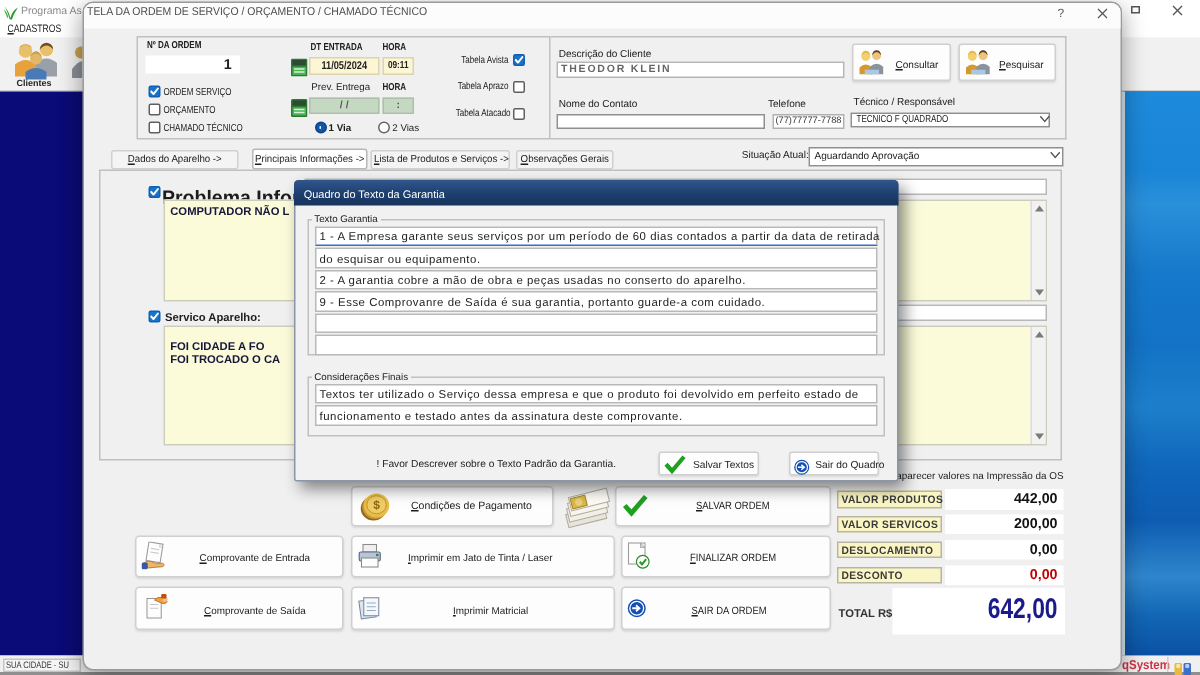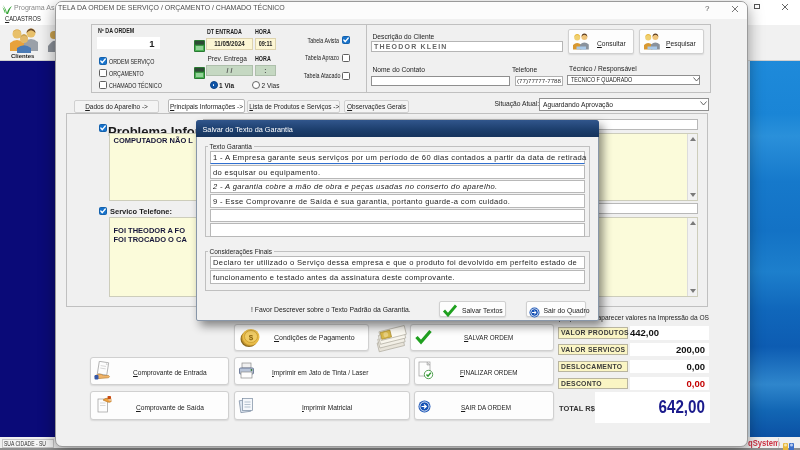--- a/index.html
+++ b/index.html
@@ -192,36 +192,36 @@
     <div class="abs" style="left:0;top:0;width:100%;height:100%;background:#f2f2f2;border-left:1px solid #dcdcdc;">
 <div style="position:absolute;left:2px;top:3px;width:0;height:0;border-left:3px solid transparent;border-right:3px solid transparent;border-bottom:4px solid #7a7a7a;"></div>
 <div style="position:absolute;left:2px;bottom:3px;width:0;height:0;border-left:3px solid transparent;border-right:3px solid transparent;border-top:4px solid #7a7a7a;"></div>
     </div>
   </div>
 <div class="cbc" style="left:99px;top:207px;">
     <svg width="8" height="8" viewBox="0 0 8 8" style="position:absolute;left:-1px;top:-1px;">
       <path d="M1.8 4 L3.3 5.7 L6.3 2" stroke="#fff" stroke-width="1.3" fill="none" stroke-linecap="round" stroke-linejoin="round"></path>
     </svg>
   </div>
-<div class="t b" style="left:110px;top:207.5px;font-size:7.5px;">Servico Telefone:</div>
+<div class="t b" style="left:110px;top:207.5px;font-size:7.5px;">Servico Aparelho:</div>
 <div class="inp" style="left:203px;top:203px;width:495px;height:11px;border-color:#b8b8b8;"></div>
 <div class="abs" style="left:109px;top:217px;width:589px;height:80px;background:#fbfbda;border:1px solid #cdcdbb;"></div>
-<div class="t b" style="left:113.5px;top:226.5px;font-size:7.5px;color:#16163a;">FOI THEODOR A FO</div>
+<div class="t b" style="left:113.5px;top:226.5px;font-size:7.5px;color:#16163a;">FOI CIDADE A FO</div>
 <div class="t b" style="left:113.5px;top:236px;font-size:7.5px;color:#16163a;">FOI TROCADO O CA</div>
 <div class="abs" style="left:687px;top:218px;width:10px;height:78px;">
     <div class="abs" style="left:0;top:0;width:100%;height:100%;background:#f2f2f2;border-left:1px solid #dcdcdc;">
 <div style="position:absolute;left:2px;top:3px;width:0;height:0;border-left:3px solid transparent;border-right:3px solid transparent;border-bottom:4px solid #7a7a7a;"></div>
 <div style="position:absolute;left:2px;bottom:3px;width:0;height:0;border-left:3px solid transparent;border-right:3px solid transparent;border-top:4px solid #7a7a7a;"></div>
     </div>
   </div>
 <div class="t" style="left:470px;top:313.5px;width:239px;font-size:6.6px;text-align:right;">Marque para não aparecer valores na Impressão da OS</div>
 <div class="abs" style="left:557.5px;top:327px;width:70.5px;height:11.5px;background:#faf5c4;border:1px solid #b9b5a0;"></div>
 <div class="t b" style="left:561px;top:329.2px;font-size:7.2px;letter-spacing:0.3px;color:#3a3a3a;transform:scaleX(0.95);transform-origin:0 0;">VALOR PRODUTOS</div>
 <div class="abs" style="left:630px;top:326px;width:79px;height:13.5px;background:#fff;"></div>
-<div class="t b" style="left:630px;top:328px;width:75px;text-align:left;font-size:9.5px;color:#111;">442,00</div>
+<div class="t b" style="left:630px;top:328px;width:75px;text-align:right;font-size:9.5px;color:#111;">442,00</div>
 <div class="abs" style="left:557.5px;top:343.5px;width:70.5px;height:11.5px;background:#faf5c4;border:1px solid #b9b5a0;"></div>
 <div class="t b" style="left:561px;top:345.7px;font-size:7.2px;letter-spacing:0.3px;color:#3a3a3a;transform:scaleX(0.95);transform-origin:0 0;">VALOR SERVICOS</div>
 <div class="abs" style="left:630px;top:342.5px;width:79px;height:13.5px;background:#fff;"></div>
 <div class="t b" style="left:630px;top:344.5px;width:75px;text-align:right;font-size:9.5px;color:#111;">200,00</div>
 <div class="abs" style="left:557.5px;top:360.5px;width:70.5px;height:11.5px;background:#faf5c4;border:1px solid #b9b5a0;"></div>
 <div class="t b" style="left:561px;top:362.7px;font-size:7.2px;letter-spacing:0.3px;color:#3a3a3a;transform:scaleX(0.95);transform-origin:0 0;">DESLOCAMENTO</div>
 <div class="abs" style="left:630px;top:359.5px;width:79px;height:13.5px;background:#fff;"></div>
 <div class="t b" style="left:630px;top:361.5px;width:75px;text-align:right;font-size:9.5px;color:#111;">0,00</div>
 <div class="abs" style="left:557.5px;top:377.5px;width:70.5px;height:11.5px;background:#faf5c4;border:1px solid #b9b5a0;"></div>
 <div class="t b" style="left:561px;top:379.7px;font-size:7.2px;letter-spacing:0.3px;color:#3a3a3a;transform:scaleX(0.95);transform-origin:0 0;">DESCONTO</div>
@@ -303,37 +303,37 @@
 <div class="t" style="left:302px;top:403.5px;font-size:6.6px;"><u>I</u>mprimir Matricial</div>
 <div class="btn" style="left:413.5px;top:391px;width:140.5px;height:28.5px;"></div>
 <div class="abs" style="left:417.5px;top:399px;width:13px;height:13px;"><svg width="13" height="13" viewBox="0 0 13 13">
 <circle cx="6.5" cy="6.5" r="6" fill="#1450b4"></circle>
       <circle cx="6.5" cy="6.5" r="4.6" fill="none" stroke="#fff" stroke-width="0.9"></circle>
 <path d="M3.5 6.5 L8 6.5 M6 4.5 L8.3 6.5 L6 8.5" stroke="#fff" stroke-width="1.2" fill="none"></path>
     </svg></div>
 <div class="t cx9" style="left:461px;top:403.5px;font-size:7px;"><u>S</u>AIR DA ORDEM</div>
 <div class="abs" style="left:196px;top:120px;width:403px;height:201px;background:#f1f1f1;border:1px solid #8896a8;border-radius:3px 3px 2px 2px;box-shadow:4px 5px 10px rgba(0,0,0,0.45);"></div>
 <div class="abs" style="left:196px;top:120px;width:403px;height:16.5px;background:linear-gradient(180deg,#31568c 0%,#1d3f6e 55%,#16335c 100%);border-radius:3px 3px 0 0;"></div>
-<div class="t" style="left:202.5px;top:125.5px;font-size:7.3px;color:#fff;">Salvar do Texto da Garantia</div>
+<div class="t" style="left:202.5px;top:125.5px;font-size:7.3px;color:#fff;">Quadro do Texto da Garantia</div>
 <div class="abs" style="left:205px;top:146px;width:385px;height:91px;border:1px solid #c0c0c0;"></div>
 <div class="t" style="left:207.5px;top:142.5px;background:#f1f1f1;padding:0 2px;font-size:6.5px;">Texto Garantia</div>
 <div class="inp" style="left:210px;top:150.5px;width:375px;height:13.5px;border-color:#b8b8b8;border-bottom:1.5px solid #2f6fd0;"></div>
 <div class="t" style="left:213px;top:154.0px;font-size:7.6px;color:#222;letter-spacing:0.35px;">1 - A Empresa garante seus serviços por um período de 60 dias contados a partir da data de retirada</div>
 <div class="inp" style="left:210px;top:165px;width:375px;height:13.5px;border-color:#b8b8b8;"></div>
 <div class="t" style="left:213px;top:168.5px;font-size:7.6px;color:#222;letter-spacing:0.35px;">do esquisar ou equipamento.</div>
 <div class="inp" style="left:210px;top:179.5px;width:375px;height:13.5px;border-color:#b8b8b8;"></div>
-<div class="t" style="left:213px;top:183.0px;font-size:7.6px;color:#222;letter-spacing:0.35px;font-style:italic;">2 - A garantia cobre a mão de obra e peças usadas no conserto do aparelho.</div>
+<div class="t" style="left:213px;top:183.0px;font-size:7.6px;color:#222;letter-spacing:0.35px;">2 - A garantia cobre a mão de obra e peças usadas no conserto do aparelho.</div>
 <div class="inp" style="left:210px;top:194px;width:375px;height:13.5px;border-color:#b8b8b8;"></div>
 <div class="t" style="left:213px;top:197.5px;font-size:7.6px;color:#222;letter-spacing:0.35px;">9 - Esse Comprovanre de Saída é sua garantia, portanto guarde-a com cuidado.</div>
 <div class="inp" style="left:210px;top:208.5px;width:375px;height:13.5px;border-color:#b8b8b8;"></div>
 <div class="inp" style="left:210px;top:223px;width:375px;height:13.5px;border-color:#b8b8b8;"></div>
 <div class="abs" style="left:205px;top:251px;width:385px;height:40px;border:1px solid #c0c0c0;"></div>
 <div class="t" style="left:207.5px;top:247.5px;background:#f1f1f1;padding:0 2px;font-size:6.5px;">Considerações Finais</div>
 <div class="inp" style="left:210px;top:255.5px;width:375px;height:13.5px;border-color:#b8b8b8;"></div>
-<div class="t" style="left:213px;top:259.0px;font-size:7.6px;color:#222;letter-spacing:0.35px;">Declaro ter utilizado o Serviço dessa empresa e que o produto foi devolvido em perfeito estado de</div>
+<div class="t" style="left:213px;top:259.0px;font-size:7.6px;color:#222;letter-spacing:0.35px;">Textos ter utilizado o Serviço dessa empresa e que o produto foi devolvido em perfeito estado de</div>
 <div class="inp" style="left:210px;top:270px;width:375px;height:13.5px;border-color:#b8b8b8;"></div>
 <div class="t" style="left:213px;top:273.5px;font-size:7.6px;color:#222;letter-spacing:0.35px;">funcionamento e testado antes da assinatura deste comprovante.</div>
 <div class="t" style="left:251px;top:305.5px;font-size:6.8px;">! Favor Descrever sobre o Texto Padrão da Garantia.</div>
 <div class="btn" style="left:439px;top:301px;width:67px;height:16px;border-radius:2px;"></div>
 <div class="abs" style="left:442px;top:303px;width:16px;height:13px;"><svg width="16" height="13" viewBox="0 0 16 13">
       <path d="M2 6.5 L6 11 L14 1.5" stroke="#1fa01f" stroke-width="2.8" fill="none"></path>
     </svg></div>
 <div class="t" style="left:462px;top:306.5px;font-size:6.8px;">Salvar Textos</div>
 <div class="btn" style="left:526px;top:301px;width:60px;height:16px;border-radius:2px;"></div>
 <div class="abs" style="left:529px;top:303.5px;width:11px;height:11px;"><svg width="11" height="11" viewBox="0 0 11 11">

